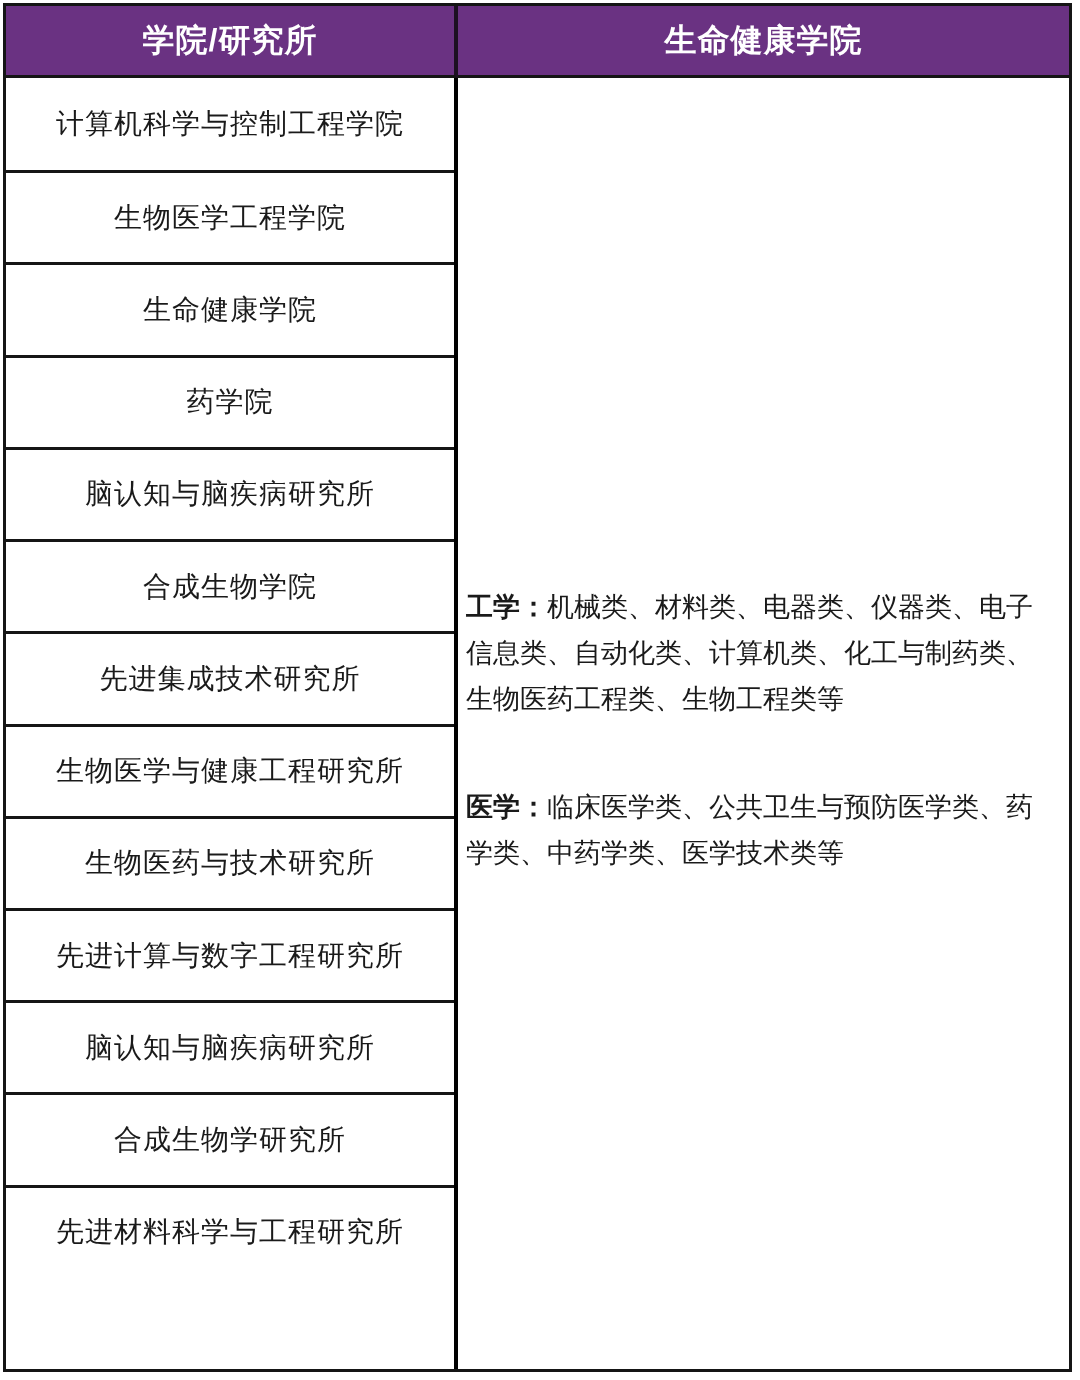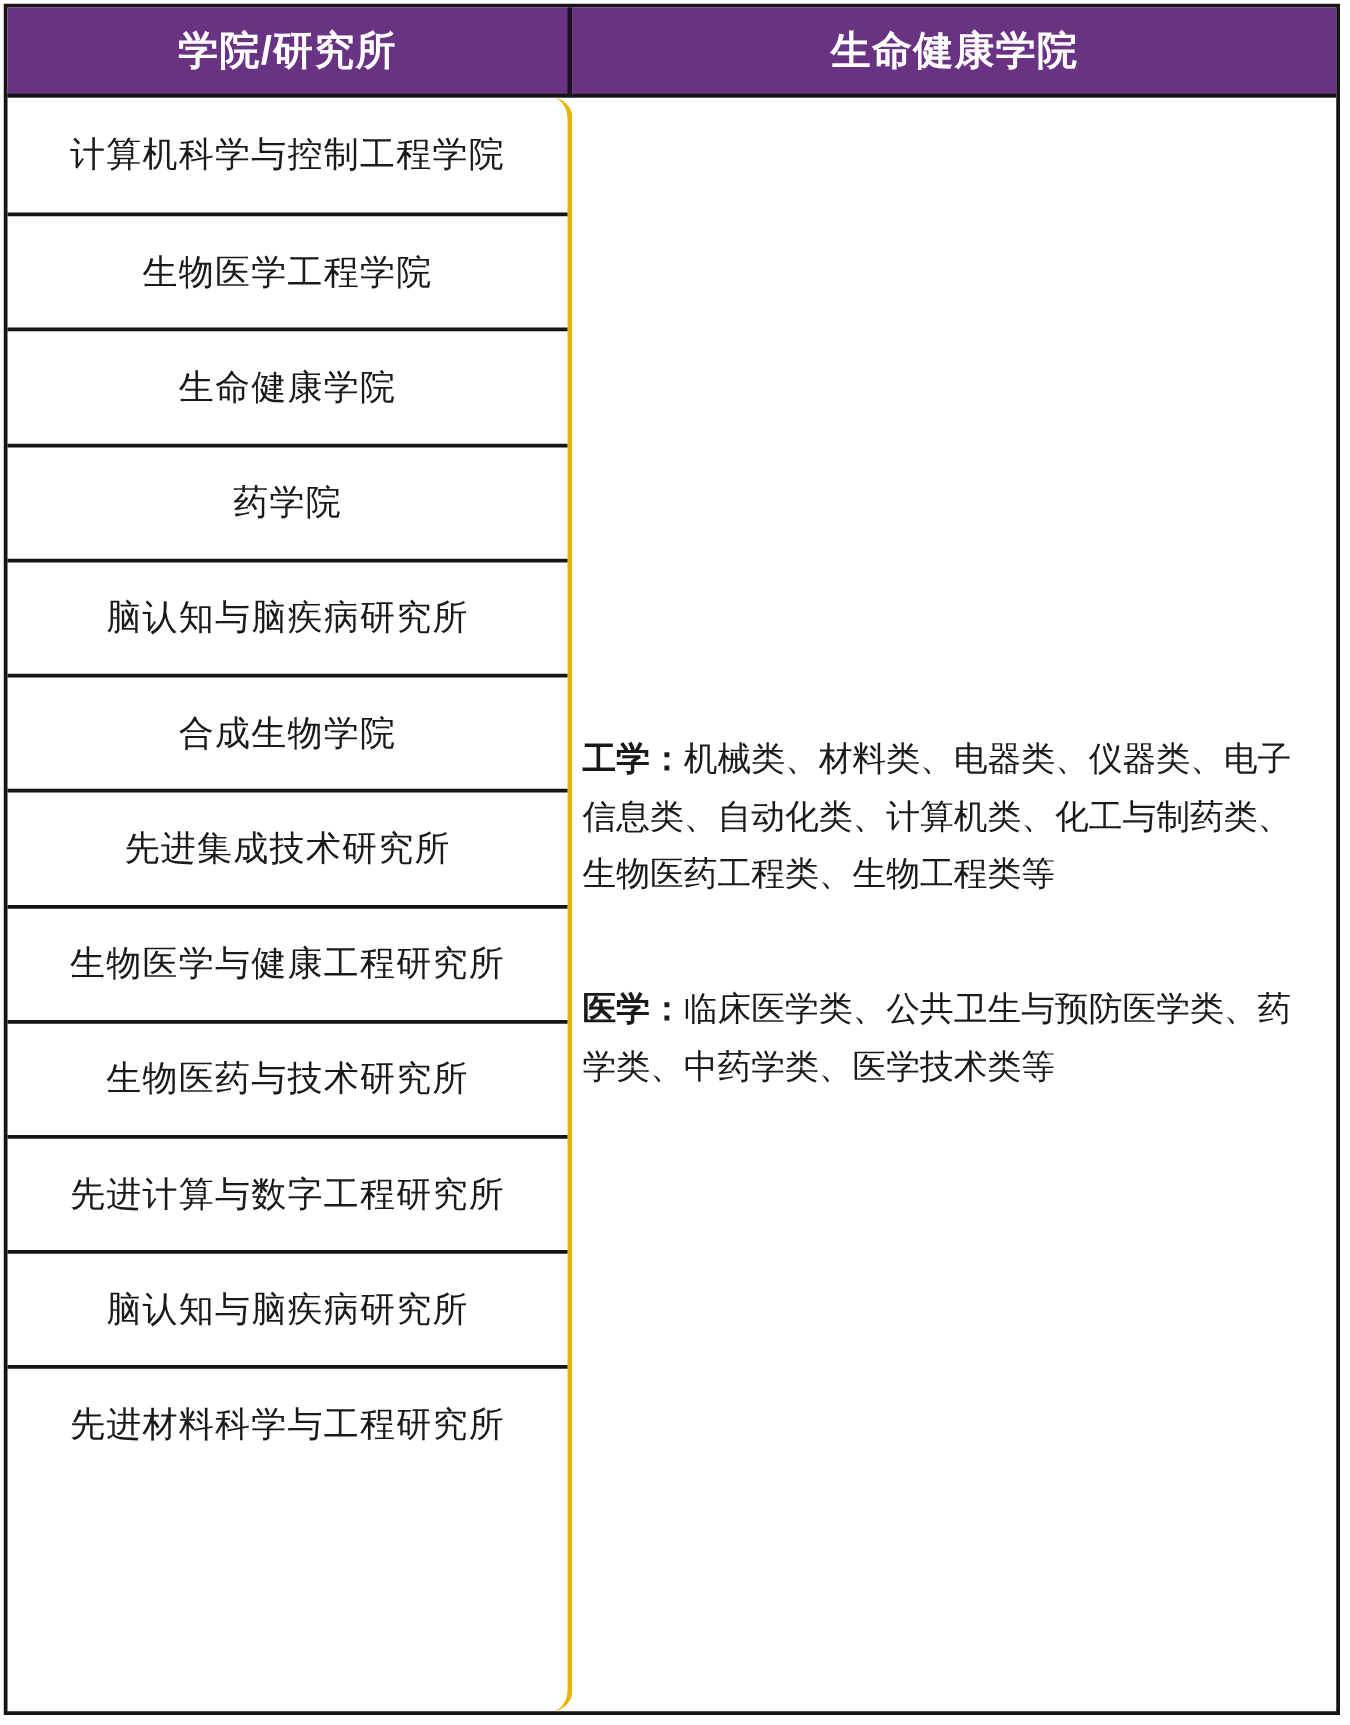--- a/index.html
+++ b/index.html
@@ -31,22 +31,21 @@
     display: flex;
     align-items: center;
     justify-content: center;
     border-bottom: 3px solid #151515;
     letter-spacing: 1px;
   }
   .hcell.left { border-right: 4px solid #1d1022; }
   .left-col {
     display: grid;
     grid-template-rows: repeat(14, 1fr);
-    border-right: 4px solid #eab308;
-    border-radius: 17px;
+    border-right: 4px solid #000000;
   }
   .row {
     display: flex;
     align-items: center;
     justify-content: center;
     font-size: 28px;
     font-weight: 500;
     color: #1a1a1a;
     letter-spacing: 1px;
   }
@@ -102,20 +101,23 @@
       <div class="row">
         <span>生物医药与技术研究所</span>
       </div>
       <div class="row">
         <span>先进计算与数字工程研究所</span>
       </div>
       <div class="row">
         <span>脑认知与脑疾病研究所</span>
       </div>
       <div class="row">
+        <span>合成生物学研究所</span>
+      </div>
+      <div class="row">
         <span>先进材料科学与工程研究所</span>
       </div>
     </div>
   <div class="right-col" id="subjects-cell">
       <p class="subject"><strong>工学：</strong>机械类、材料类、电器类、仪器类、电子<br>信息类、自动化类、计算机类、化工与制药类、<br>生物医药工程类、生物工程类等</p>
       <p class="subject"><strong>医学：</strong>临床医学类、公共卫生与预防医学类、药<br>学类、中药学类、医学技术类等</p>
     </div>
 </div>
 
 </body></html>

